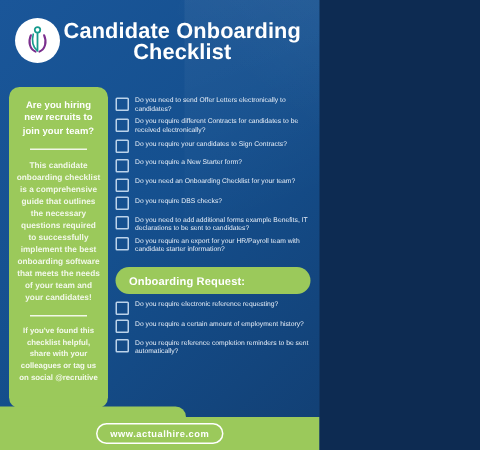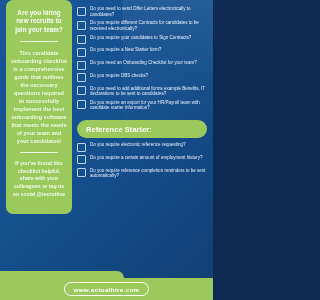--- a/index.html
+++ b/index.html
@@ -185,20 +185,32 @@
     padding: 2.2px 9px;
   }
 </style>
 </head>
 <body>
 
 <div class="poster">
   <div class="wedge"></div>
   <div class="wedge2"></div>
 
+  <div class="header">
+    <div class="logo">
+      <svg width="22" height="22" viewBox="0 0 24 24" aria-hidden="true">
+        <circle cx="12" cy="4.2" r="2.0" fill="none" stroke="#179b8e" stroke-width="1.3"></circle>
+        <path d="M12 6.4 L12 19.4" stroke="#179b8e" stroke-width="1.3" fill="none"></path>
+        <path d="M7.2 8.2 C5.0 13.0 6.4 18.4 10.6 20.1" fill="none" stroke="#7b2f8e" stroke-width="1.5" stroke-linecap="round"></path>
+        <path d="M16.8 8.2 C19.0 13.0 17.6 18.4 13.4 20.1" fill="none" stroke="#7b2f8e" stroke-width="1.5" stroke-linecap="round"></path>
+        <path d="M8.9 7.4 C7.6 12.2 8.6 17.2 12 19.6" fill="none" stroke="#179b8e" stroke-width="1.2" stroke-linecap="round"></path>
+      </svg>
+    </div>
+    <div class="title">Candidate Onboarding Checklist</div>
+  </div>
 
   <div class="body">
 
     <div class="left-card">
       <div class="lead">Are you hiring new recruits to join your team?</div>
       <div class="rule"></div>
       <div class="para">This candidate onboarding checklist is a comprehensive guide that outlines the necessary questions required to successfully implement the best onboarding software that meets the needs of your team and your candidates!</div>
       <div class="rule"></div>
       <div class="share">If you've found this checklist helpful, share with your colleagues or tag us on social @recruitive</div>
     </div>
@@ -235,21 +247,21 @@
           <span class="itxt">Do you need to add additional forms example Benefits, IT declarations to be sent to candidates?</span>
         </div>
         <div class="item">
           <span class="cbox"></span>
           <span class="itxt">Do you require an export for your HR/Payroll team with candidate starter information?</span>
         </div>
       </div>
 
       <div class="sect-gap"></div>
 
-      <div class="sect-head">Reference Starter:</div>
+      <div class="sect-head">Onboarding Request:</div>
       <div class="items">
         <div class="item">
           <span class="cbox"></span>
           <span class="itxt">Do you require electronic reference requesting?</span>
         </div>
         <div class="item">
           <span class="cbox"></span>
           <span class="itxt">Do you require a certain amount of employment history?</span>
         </div>
         <div class="item">

